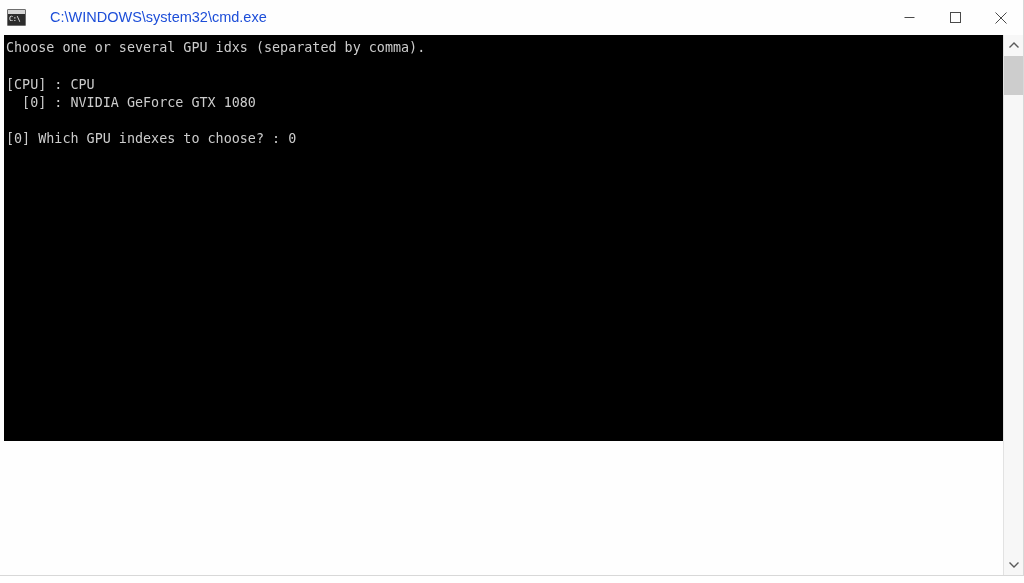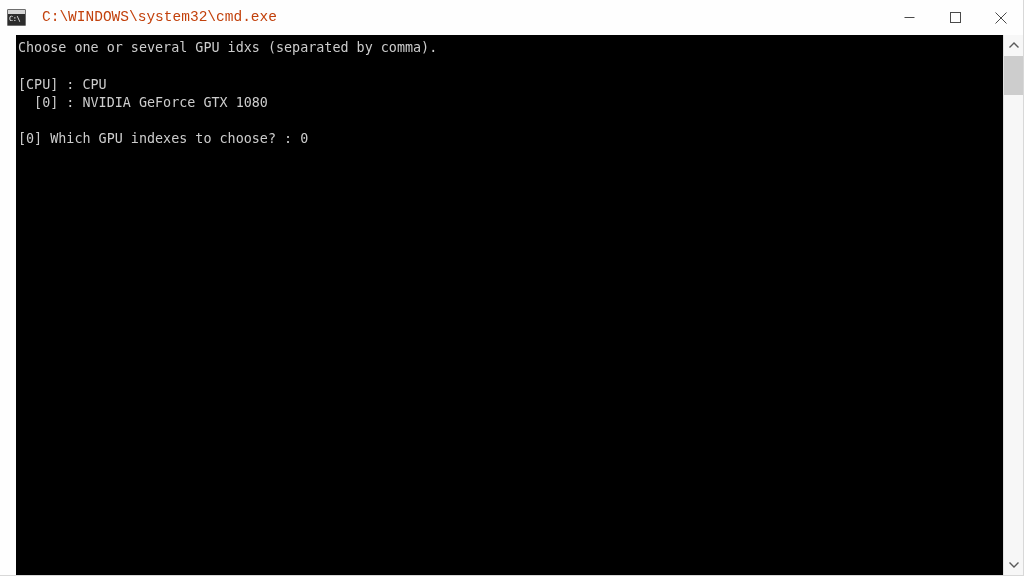--- a/index.html
+++ b/index.html
@@ -67,25 +67,25 @@
     left: 1px;
     top: 4px;
     font-family: "DejaVu Sans Mono", monospace;
     font-size: 7px;
     line-height: 11px;
     color: #ffffff;
     letter-spacing: -0.5px;
     white-space: nowrap;
   }
   .title-text {
-    margin-left: 16px;
-    font-family: Liberation Mono, monospace;
+    margin-left: 24px;
+    font-family: Liberation Sans, sans-serif;
     font-size: 14.5px;
     line-height: 17px;
-    color: #c2410c;
+    color: #1d4ed8;
     white-space: nowrap;
     overflow: hidden;
     text-overflow: ellipsis;
   }
 
   
   .window-controls {
     display: flex;
     align-items: stretch;
     height: 100%;
@@ -105,24 +105,24 @@
   .win-btn svg { display: block; }
   .glyph-stroke {
     stroke: #4a4a4a;
     stroke-width: 1px;
     fill: none;
   }
 
   
   .console {
     position: absolute;
-    left: 16px;
+    left: 4px;
     top: 35px;
     width: 1003px;
-    height: 540px;
+    height: 406px;
     background: #000000;
     box-sizing: border-box;
     padding: 4px 16px 0 2px;
     overflow: hidden;
   }
   .console-text {
     margin: 0;
     font-family: "DejaVu Sans Mono", monospace;
     font-size: 13.4px;
     line-height: 18.3px;

